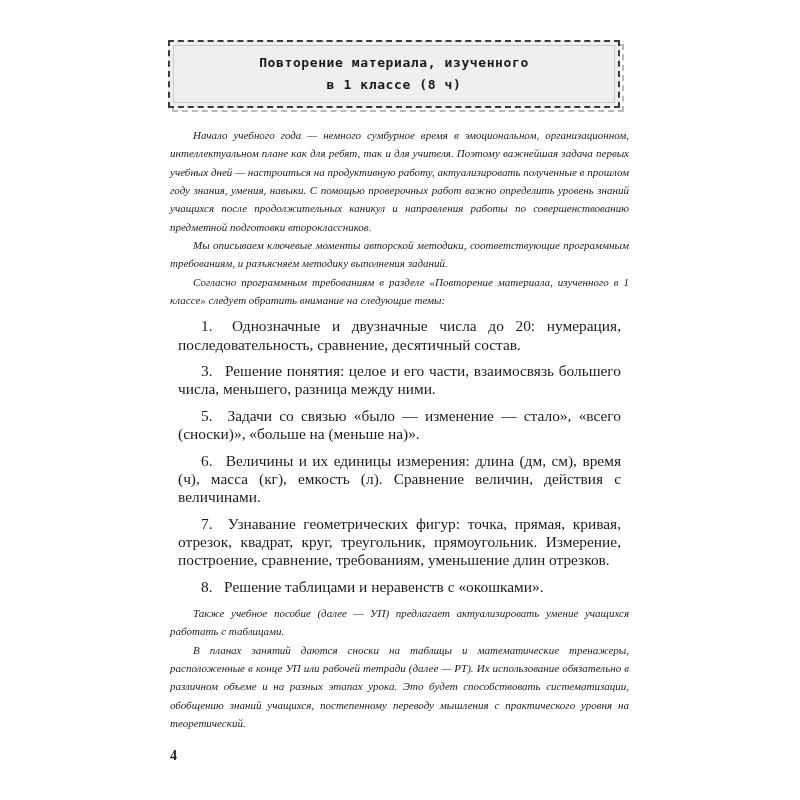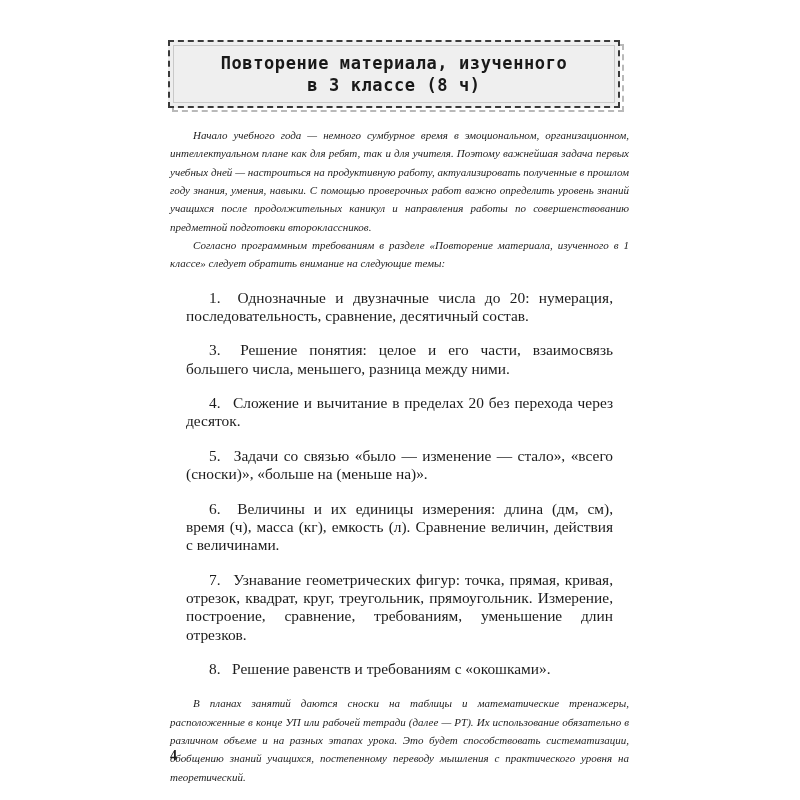--- a/index.html
+++ b/index.html
@@ -62,21 +62,21 @@
     box-sizing: border-box;
     background: #efefef;
     display: flex;
     flex-direction: column;
     align-items: center;
     justify-content: center;
   }
   .heading-line {
     font-family: "DejaVu Sans Mono", "Liberation Mono", monospace;
     font-weight: bold;
-    font-size: 17px;
+    font-size: 13px;
     line-height: 22px;
     letter-spacing: 0.6px;
     color: #191919;
     white-space: nowrap;
     text-align: center;
   }
 
   
   .body-col {
     position: absolute;
@@ -89,21 +89,21 @@
     font-size: 11px;
     line-height: 18.35px;
     text-align: justify;
     text-justify: inter-word;
     text-indent: 23px;
     hyphens: manual;
     word-spacing: 0px;
     font-style: italic;
   }
   p.item {
-    margin: 16px;
+    margin: 8px;
     font-size: 15.4px;
     line-height: 18.35px;
     text-align: justify;
     text-indent: 23px;
   }
   .num {
     white-space: pre;
   }
 
   
@@ -120,33 +120,34 @@
 </head>
 <body>
 
 <div class="page">
 
   <div class="heading-wrap">
     <div class="heading-shadow"></div>
     <div class="heading-box">
       <div class="heading-inner">
         <div class="heading-line">Повторение материала, изученного</div>
-        <div class="heading-line">в 3 классе (8 ч)</div>
+        <div class="heading-line">в 1 классе (8 ч)</div>
       </div>
     </div>
   </div>
 
   <div class="body-col" id="body-col">
       <p class="para">Начало учебного года — немного сумбурное время в эмоциональном, организационном, интеллектуальном плане как для ребят, так и для учителя. Поэтому важнейшая задача первых учебных дней — настроиться на продуктивную работу, актуализировать полученные в прошлом году знания, умения, навыки. С помощью проверочных работ важно определить уровень знаний учащихся после продолжительных каникул и направления работы по совершенствованию предметной подготовки второклассников.</p>
+      <p class="para">Мы описываем ключевые моменты авторской методики, соответствующие программным требованиям, и разъясняем методику выполнения заданий.</p>
       <p class="para">Согласно программным требованиям в разделе «Повторение материала, изученного в 1 классе» следует обратить внимание на следующие темы:</p>
       <p class="item"><span class="num">1.  </span><span>Однозначные и двузначные числа до 20: нумерация, последовательность, сравнение, десятичный состав.</span></p>
       <p class="item"><span class="num">3.  </span><span>Решение понятия: целое и его части, взаимосвязь большего числа, меньшего, разница между ними.</span></p>
-      <p class="item"><span class="num">4.  </span><span>Сложение и вычитание в пределах 20 без перехода через десяток.</span></p>
       <p class="item"><span class="num">5.  </span><span>Задачи со связью «было — изменение — стало», «всего (сноски)», «больше на (меньше на)».</span></p>
       <p class="item"><span class="num">6.  </span><span>Величины и их единицы измерения: длина (дм, см), время (ч), масса (кг), емкость (л). Сравнение величин, действия с величинами.</span></p>
       <p class="item"><span class="num">7.  </span><span>Узнавание геометрических фигур: точка, прямая, кривая, отрезок, квадрат, круг, треугольник, прямоугольник. Измерение, построение, сравнение, требованиям, уменьшение длин отрезков.</span></p>
-      <p class="item"><span class="num">8.  </span><span>Решение равенств и требованиям с «окошками».</span></p>
+      <p class="item"><span class="num">8.  </span><span>Решение таблицами и неравенств с «окошками».</span></p>
+      <p class="para">Также учебное пособие (далее — УП) предлагает актуализировать умение учащихся работать с таблицами.</p>
       <p class="para">В планах занятий даются сноски на таблицы и математические тренажеры, расположенные в конце УП или рабочей тетради (далее — РТ). Их использование обязательно в различном объеме и на разных этапах урока. Это будет способствовать систематизации, обобщению знаний учащихся, постепенному переводу мышления с практического уровня на теоретический.</p>
     </div>
 
   <div class="folio">4</div>
 
 </div>
 
 </body></html>

